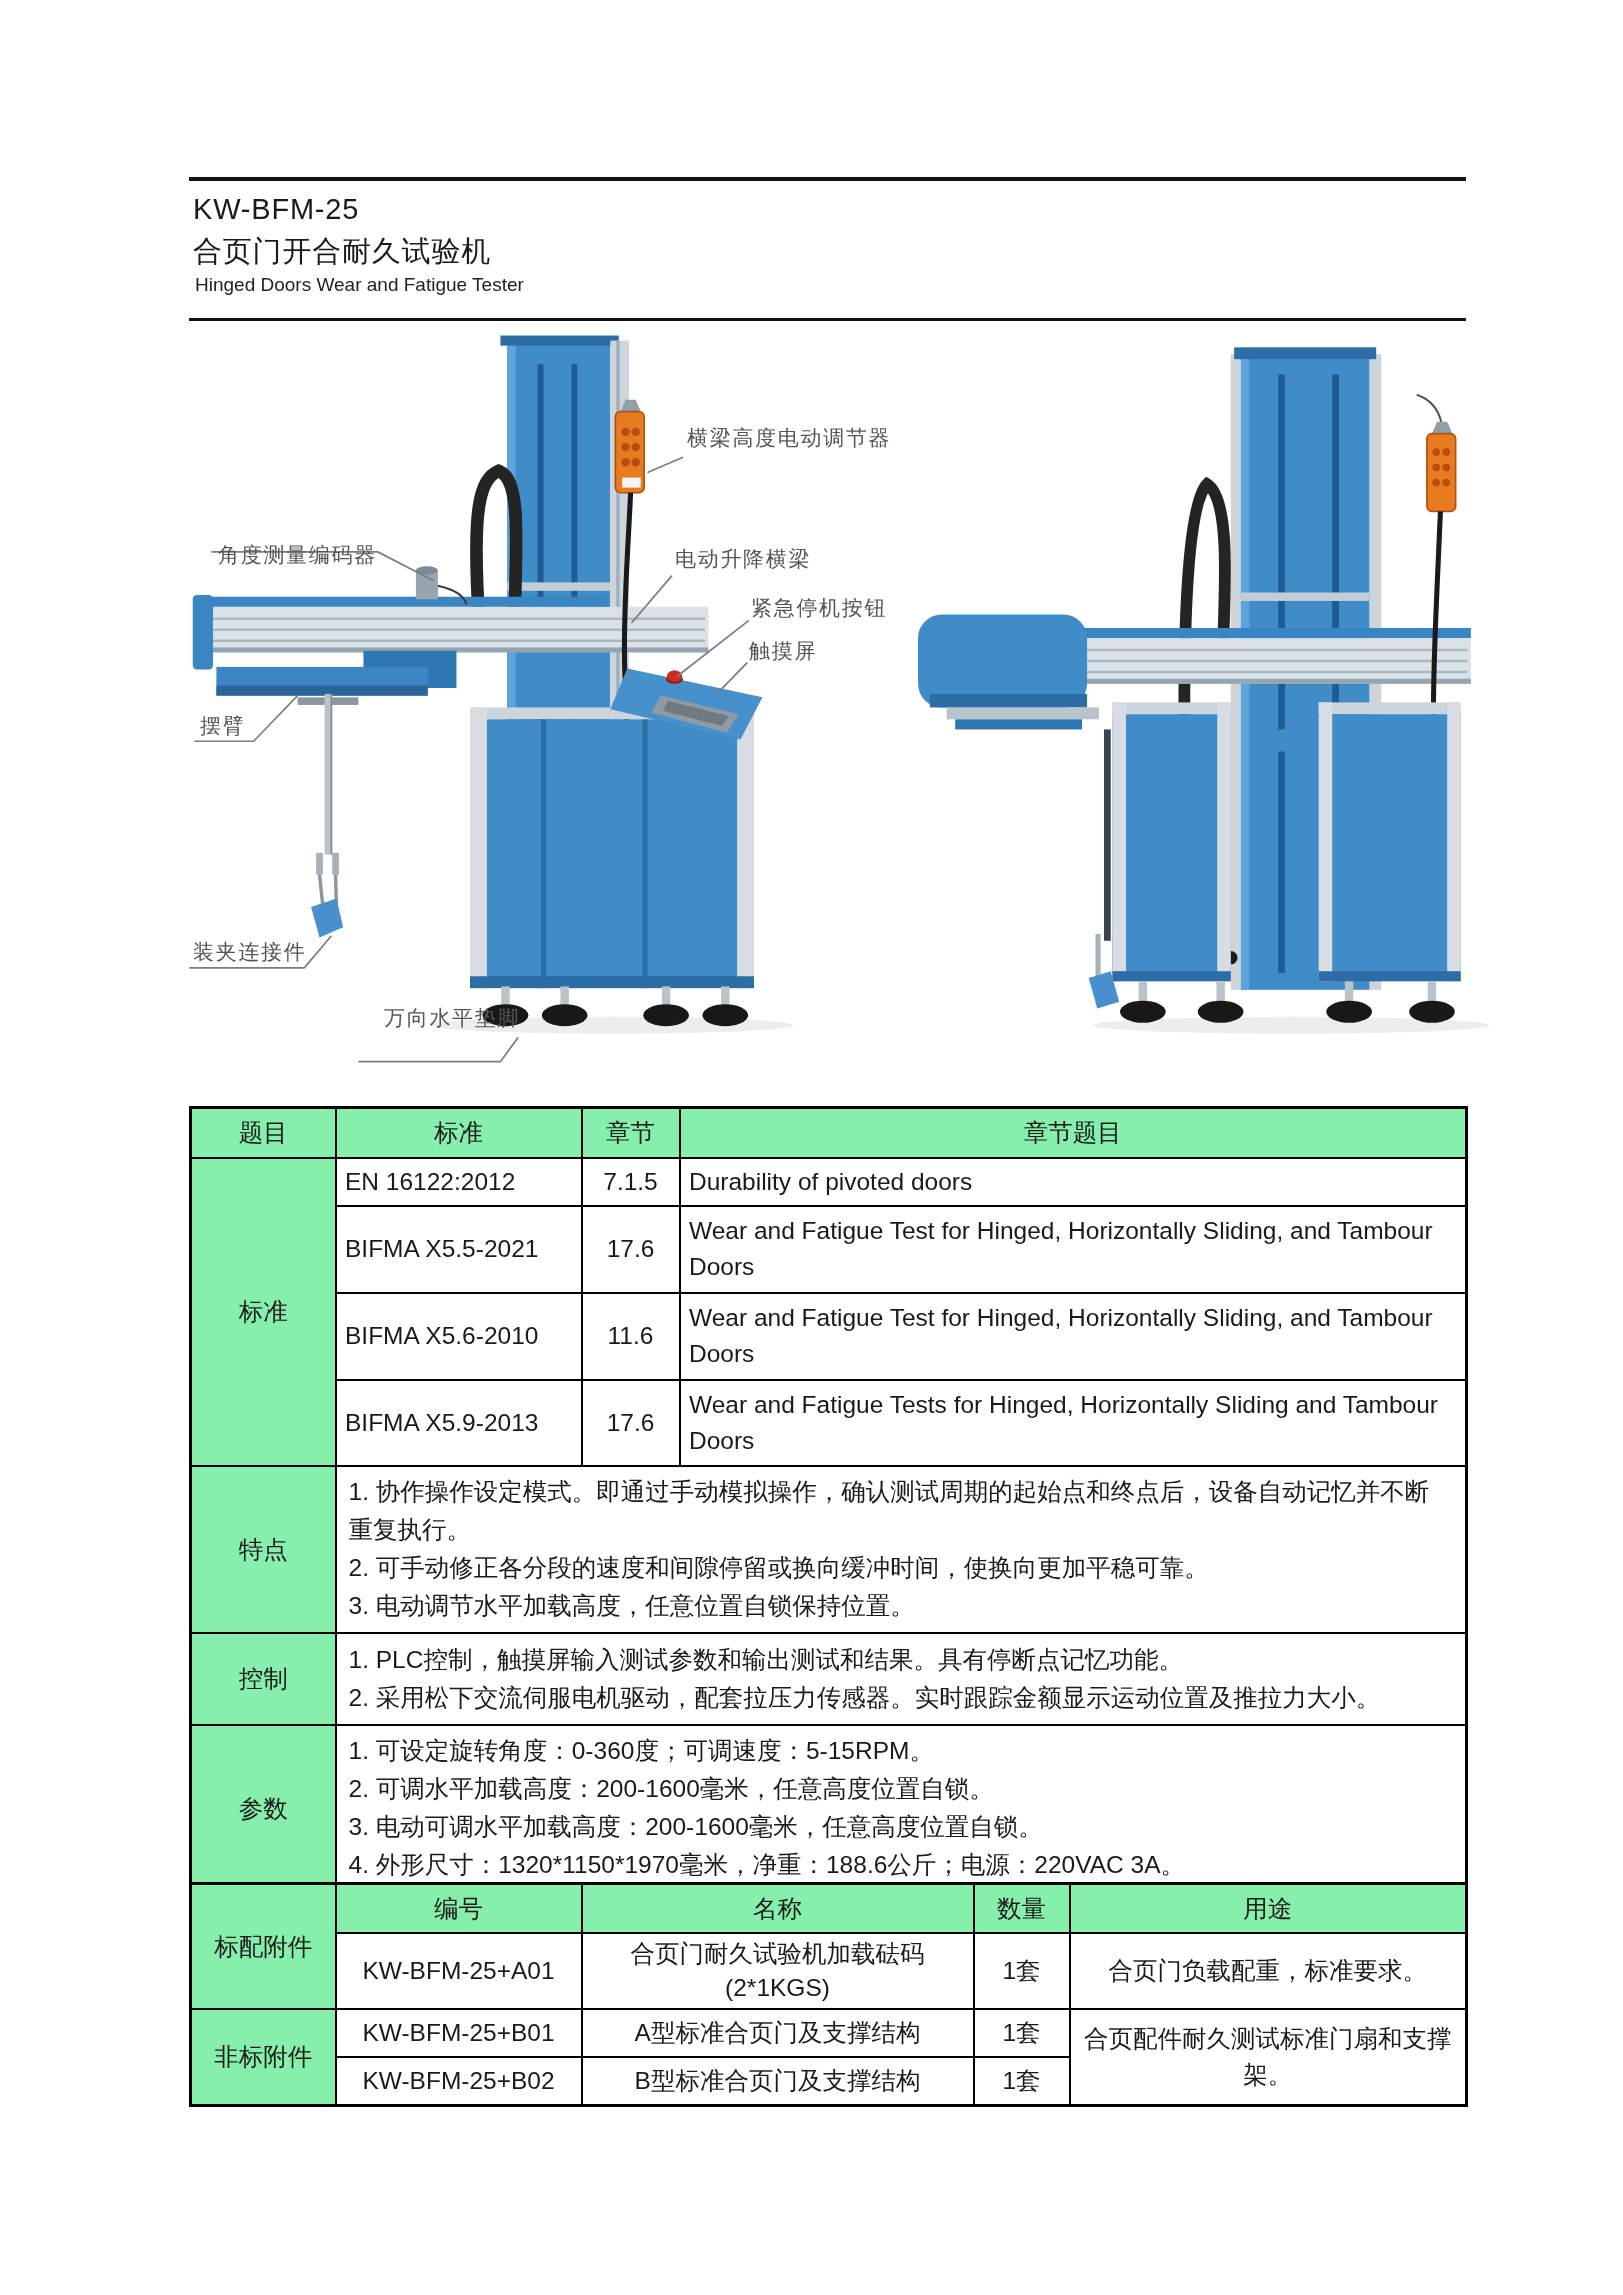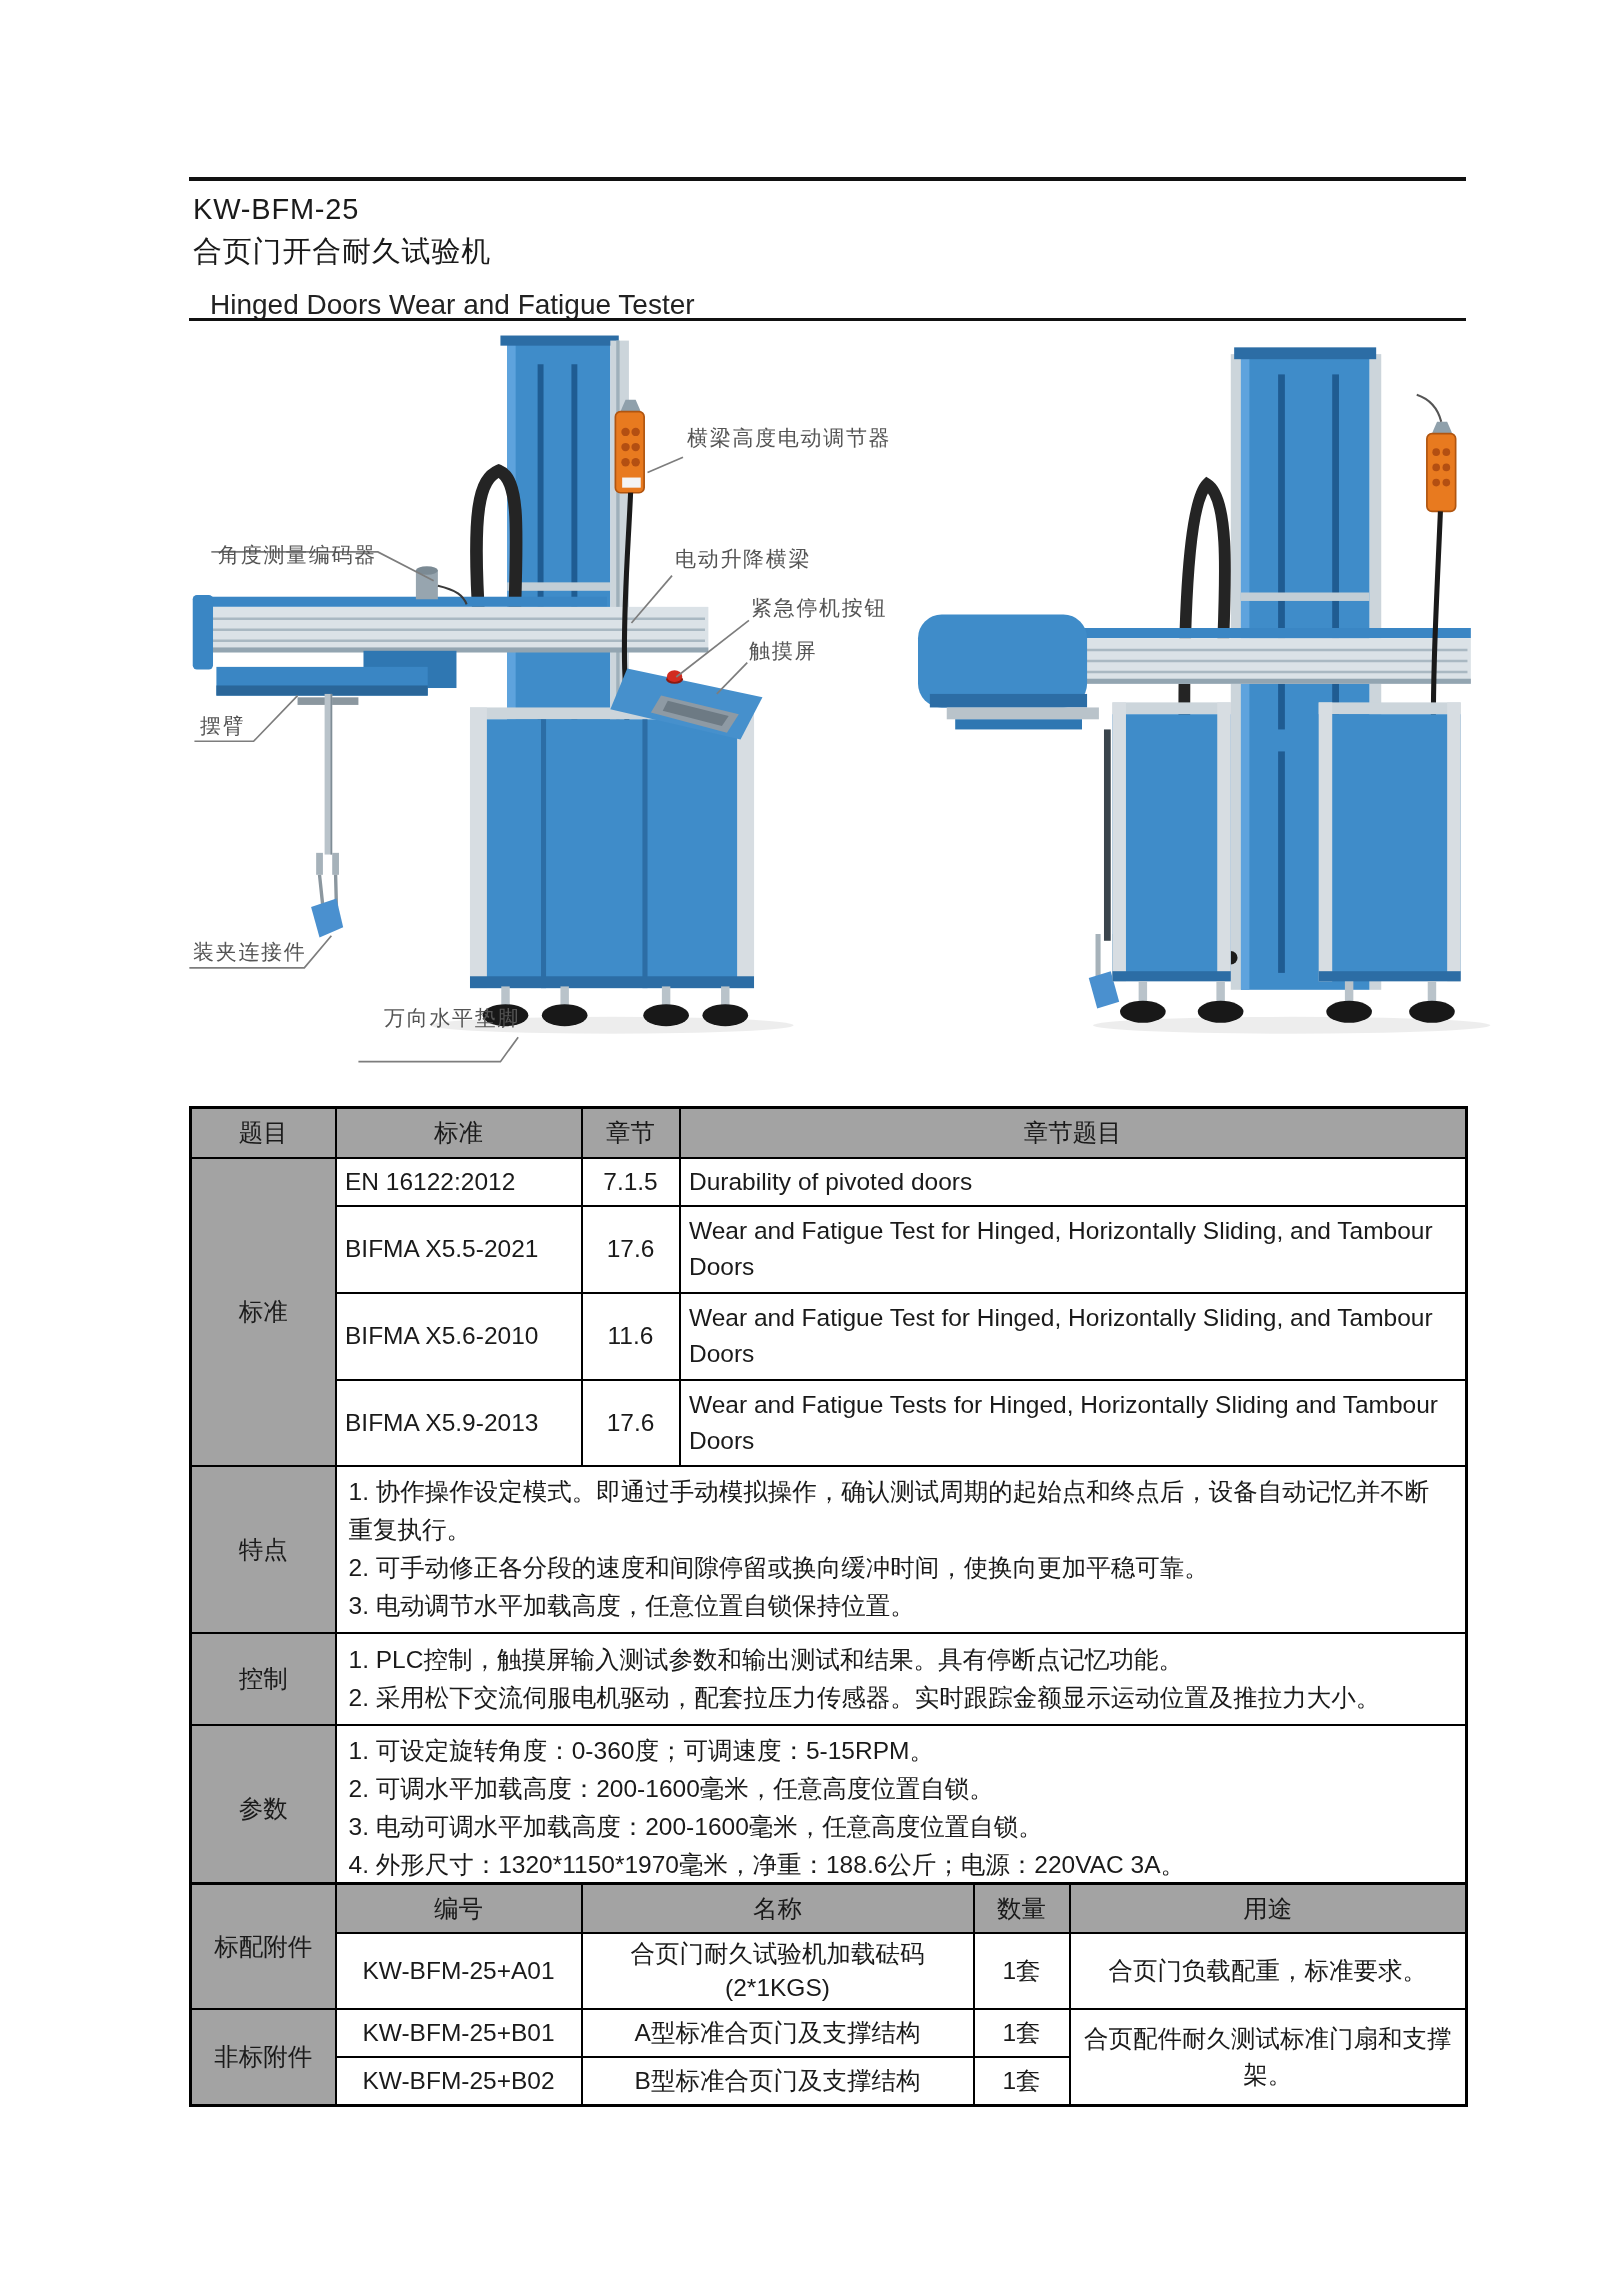--- a/index.html
+++ b/index.html
@@ -10,31 +10,31 @@
     font-family:"Liberation Sans","DejaVu Sans",sans-serif;
     color:#1a1a1a;
     overflow:hidden;
   }
   
   .rule{position:absolute;left:189px;width:1277px;background:#111;}
   .rule-top{top:177px;height:4.2px;}
   .rule-mid{top:318px;height:3.4px;}
   .hdr-model{position:absolute;left:193px;top:193px;font-size:29px;font-weight:400;letter-spacing:0.8px;margin:0;}
   .hdr-zh{position:absolute;left:193px;top:232px;font-size:29px;font-weight:400;letter-spacing:0.8px;margin:0;}
-  .hdr-en{position:absolute;left:193px;top:272px;font-size:28px;font-weight:400;color:#222;margin:17px;}
+  .hdr-en{position:absolute;left:193px;top:272px;font-size:19px;font-weight:400;color:#222;margin:2px;}
   
   .figure-svg{position:absolute;left:0;top:326px;}
   .callout{
     position:absolute;font-size:21px;color:#555;letter-spacing:1.7px;white-space:nowrap;
   }
   
   .spec{position:absolute;left:189px;border-collapse:collapse;table-layout:fixed;}
   .spec td{border:2.5px solid #000;font-size:24.5px;overflow:hidden;padding:0 8.5px;vertical-align:middle;}
   .spec{border:3.4px solid #000;}
-  td.gray{background:#a3a3a3;text-align:center;padding:0;}
+  td.gray{background:#86efac;text-align:center;padding:0;}
   td.ctr{text-align:center;padding:0 11px;}
   td.lft{text-align:left;}
   td.block{padding:6.8px 12px;line-height:38px;}
   .ttl{line-height:36px;}
   .nm{line-height:34px;text-align:center;}
   
   .pagenum{position:absolute;left:0;right:0;top:2197px;text-align:center;font-size:24px;color:#222;}
 </style>
 </head>
 <body>

